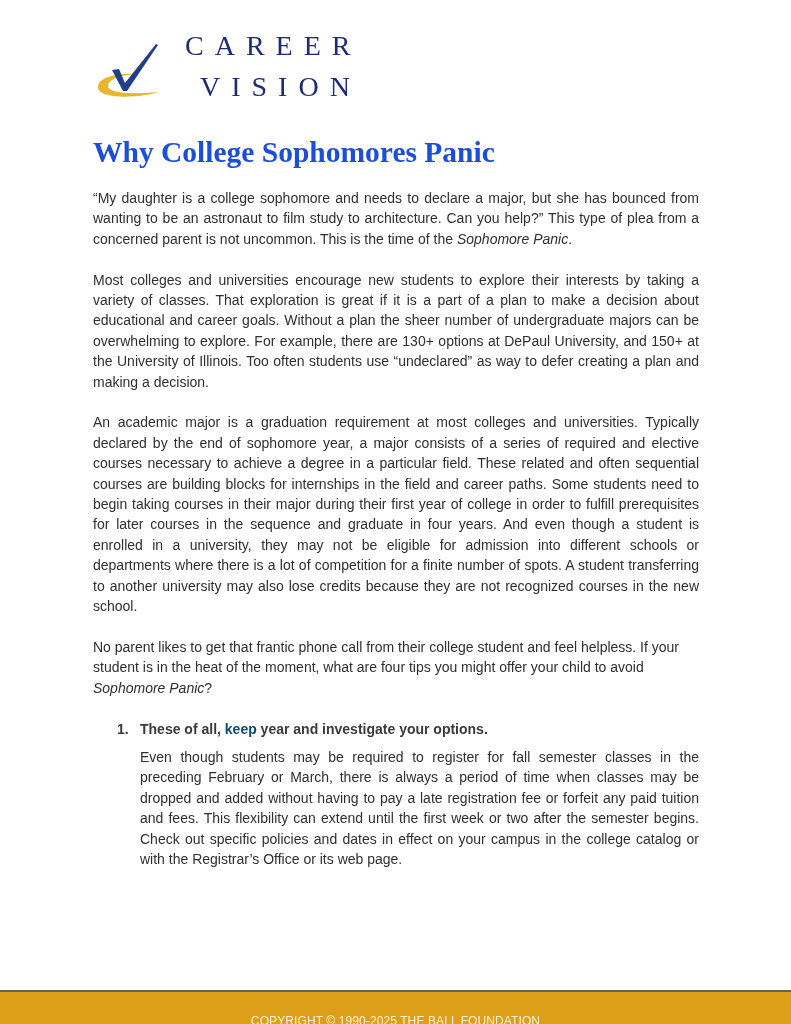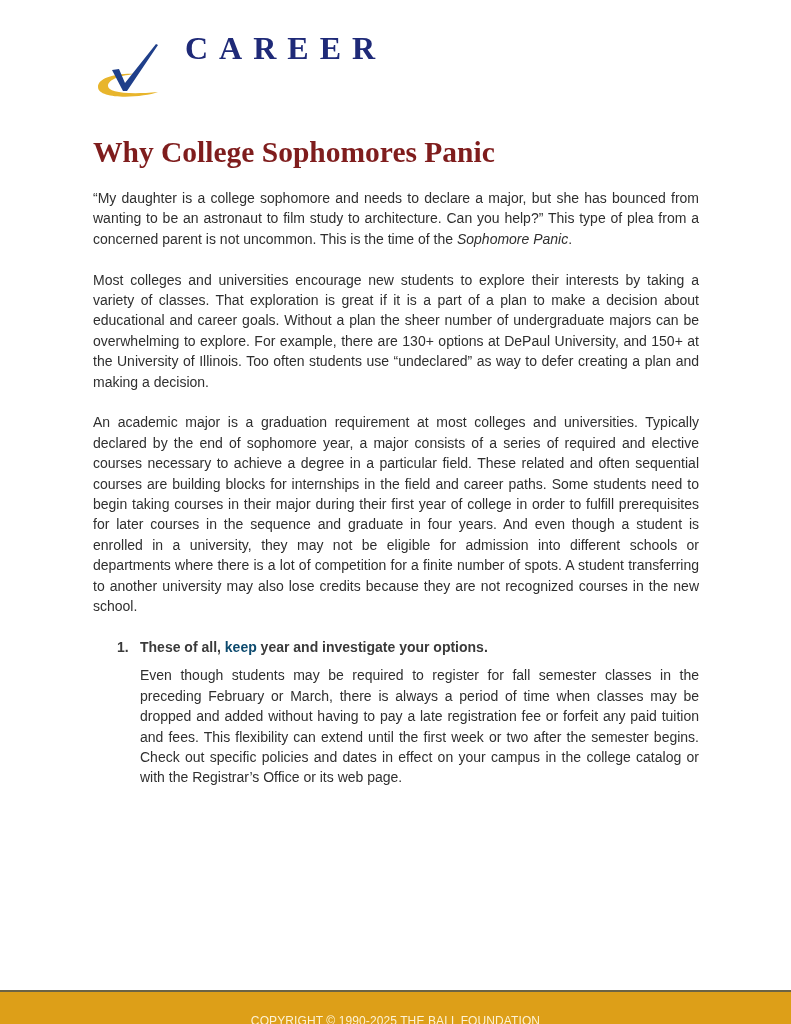--- a/index.html
+++ b/index.html
@@ -5,29 +5,29 @@
   html, body { margin: 0; padding: 0; }
   body {
     width: 791px; height: 1024px; position: relative; overflow: hidden;
     background: #ffffff;
     font-family: "Liberation Sans", sans-serif;
     color: #2f2f2f;
   }
   .logo { position: absolute; left: 92px; top: 32px; width: 300px; height: 80px; }
   .logo-mark { position: absolute; left: 0; top: 8px; width: 72px; height: 64px; }
   .logo-text {
-    position: absolute; font-family: "Liberation Serif", serif; font-weight: bold;
-    color: #1f2a78; font-size: 32px; letter-spacing: 11px; line-height: 1;
+    position: absolute; font-family: "Liberation Serif", serif; font-weight: normal;
+    color: #1f2a78; font-size: 28px; letter-spacing: 11px; line-height: 1;
   }
   .logo-line1 { left: 93px; top: 0px; }
   .logo-line2 { left: 108px; top: 41px; }
   .title {
     position: absolute; left: 93px; top: 134px; margin: 0;
     font-family: "Liberation Serif", serif; font-weight: bold;
-    font-size: 29.5px; color: #7f1d1d; line-height: 36px; white-space: nowrap;
+    font-size: 29.5px; color: #1d4ed8; line-height: 36px; white-space: nowrap;
   }
   .content {
     position: absolute; left: 93px; top: 188px; width: 606px;
     font-size: 14px; line-height: 20.4px; color: #2f2f2f;
   }
   .content p { margin: 0 0 20.4px 0; text-align: justify; }
   .content p.left { text-align: left; }
   .list { margin: 0; padding: 0; list-style: none; }
   .list-item { position: relative; padding-left: 47px; }
   .list-num {
@@ -49,28 +49,30 @@
 </style>
 </head>
 <body>
 
 <div class="logo">
   <svg class="logo-mark" viewBox="0 0 72 64">
     <path d="M6 47 C 6 38, 24 33, 44 34 C 30 35, 16 39, 16 46 C 16 52, 34 55, 66 52 C 50 58, 6 60, 6 47 Z" fill="#e8b52c"></path>
     <path d="M20 30 L 27 29 L 33 43 L 64 4 L 66 5 L 35 51 L 31 51 Z" fill="#1f3f8a"></path>
   </svg>
   <div class="logo-text logo-line1">CAREER</div>
+  <div class="logo-text logo-line2">VISION</div>
 </div>
 
 <h1 class="title">Why College Sophomores Panic</h1>
 
 <div class="content">
   <p><span>“My daughter is a college sophomore and needs to declare a major, but she has bounced from wanting to be an astronaut to film study to architecture. Can you help?” This type of plea from a concerned parent is not uncommon. This is the time of the </span><em>Sophomore Panic</em><span>.</span></p>
   <p>Most colleges and universities encourage new students to explore their interests by taking a variety of classes. That exploration is great if it is a part of a plan to make a decision about educational and career goals. Without a plan the sheer number of undergraduate majors can be overwhelming to explore. For example, there are 130+ options at DePaul University, and 150+ at the University of Illinois. Too often students use “undeclared” as way to defer creating a plan and making a decision.</p>
   <p>An academic major is a graduation requirement at most colleges and universities. Typically declared by the end of sophomore year, a major consists of a series of required and elective courses necessary to achieve a degree in a particular field. These related and often sequential courses are building blocks for internships in the field and career paths. Some students need to begin taking courses in their major during their first year of college in order to fulfill prerequisites for later courses in the sequence and graduate in four years. And even though a student is enrolled in a university, they may not be eligible for admission into different schools or departments where there is a lot of competition for a finite number of spots. A student transferring to another university may also lose credits because they are not recognized courses in the new school.</p>
+  <p class="left"><span>No parent likes to get that frantic phone call from their college student and feel helpless. If your student is in the heat of the moment, what are four tips you might offer your child to avoid </span><em>Sophomore Panic</em><span>?</span></p>
 
   <ol class="list">
     <li class="list-item">
       <span class="list-num">1.</span>
       <div class="list-head"><span>These of all, </span><span class="em">keep</span><span> year and investigate your options.</span></div>
       <p class="list-body">Even though students may be required to register for fall semester classes in the preceding February or March, there is always a period of time when classes may be dropped and added without having to pay a late registration fee or forfeit any paid tuition and fees. This flexibility can extend until the first week or two after the semester begins. Check out specific policies and dates in effect on your campus in the college catalog or with the Registrar’s Office or its web page.</p>
     </li>
   </ol>
 </div>
 

